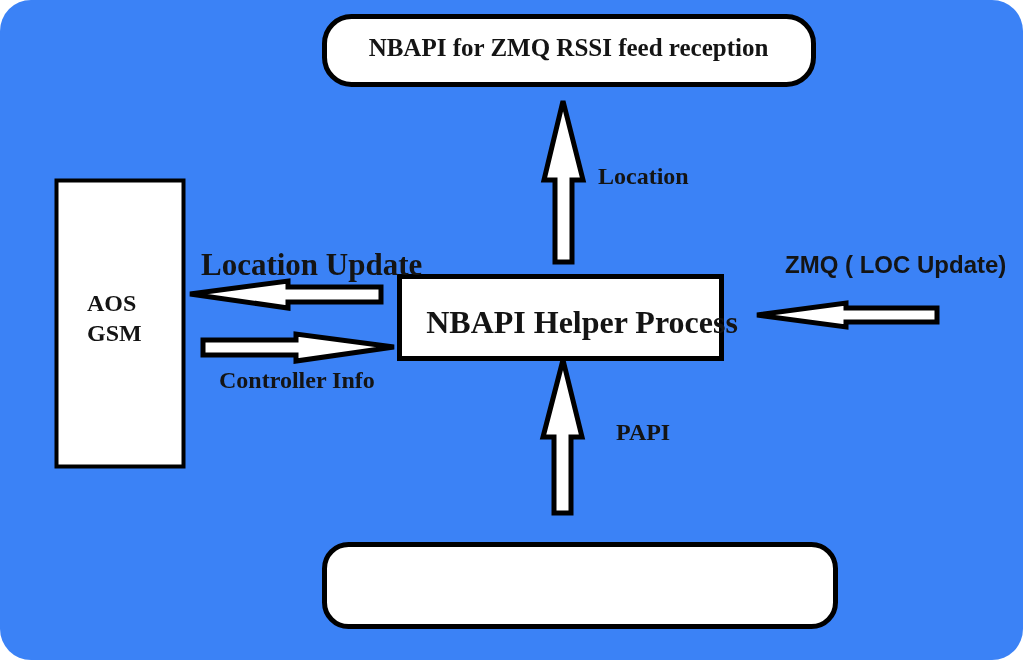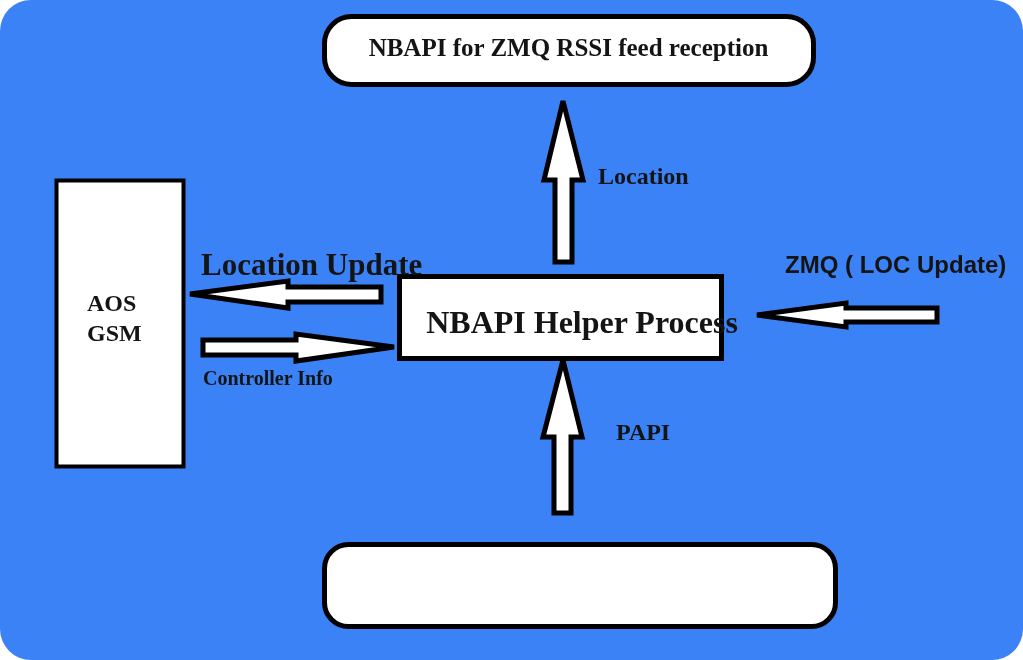--- a/index.html
+++ b/index.html
@@ -65,21 +65,21 @@
     font-size: 32px;
   }
   #label-ncfg-papi {
     left: 332px; top: 556px; width: 496px;
     font-size: 23px;
   }
 
   
   #label-location   { left: 585px; top: 163px; font-size: 24px; padding-left: 13px; }
   #label-loc-update { left: 201px; top: 247px; font-size: 31px; }
-  #label-ctrl-info  { left: 203px; top: 367px; font-size: 20px; }
+  #label-ctrl-info  { left: 219px; top: 367px; font-size: 24px; }
   #label-zmq-loc    { left: 785px; top: 251px; font-size: 24px; }
   #label-papi       { left: 592px; top: 419px; font-size: 24px; margin-left: 24px; }
 </style>
 </head>
 <body>
 
 <div id="diagram-canvas">
 
   <svg id="diagram-svg" viewBox="0 0 1023 660" xmlns="http://www.w3.org/2000/svg">
 

